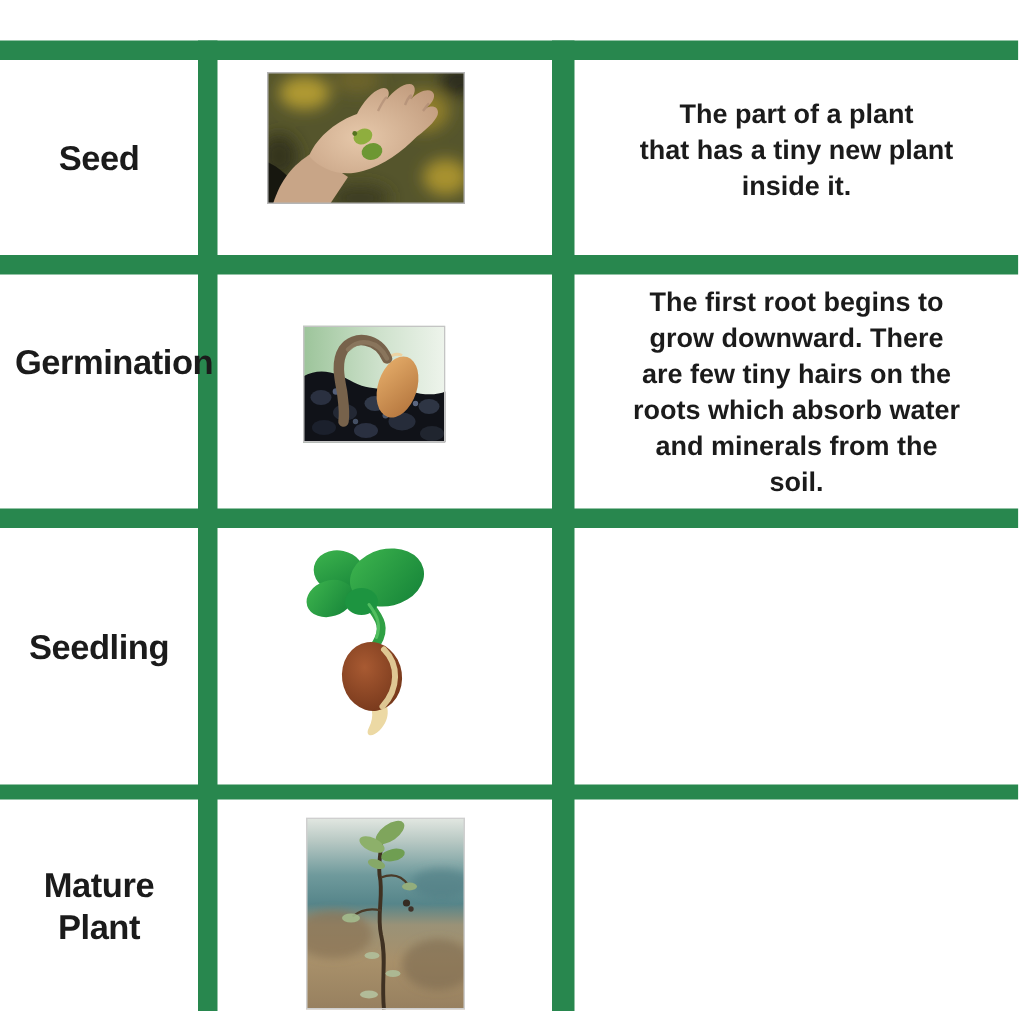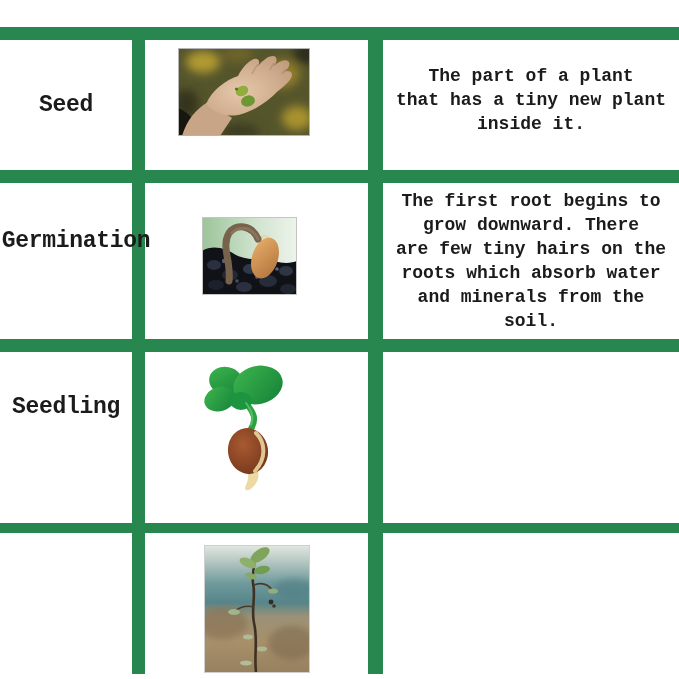--- a/index.html
+++ b/index.html
@@ -13,21 +13,20 @@
   .canvas{
     position:relative;width:679px;height:679px;background:var(--page-bg);
     overflow:hidden;color:var(--text);
   }
   .hbar,.vbar{position:absolute;background:var(--grid-green);}
   .hbar{left:0;width:679px;}
   .vbar{top:27px;height:647px;}
   .cell{
     position:absolute;display:flex;align-items:center;justify-content:center;
     text-align:center;
-    font-family:Liberation Mono, monospace;
   }
   .stage-label{
     left:0;width:132px;font-weight:700;font-size:23px;line-height:28px;
     letter-spacing:-0.3px;white-space:pre-line;border-radius:16px;
   }
   .desc{
     left:383px;width:296px;font-weight:700;font-size:18px;line-height:24px;
   }
   .desc span{white-space:pre-line;display:block;width:100%;}
   .shift-up20{transform:translateY(-20px);margin-left:20px;}
@@ -48,22 +47,26 @@
   <div class="hbar" style="top:523px;height:10px"></div>
   <div class="vbar" style="left:132px;width:13px"></div>
   <div class="vbar" style="left:368px;width:15px"></div>
 
   <div class="cell stage-label" style="top:40px;height:130px">
     <span>Seed</span>
   </div>
   <div class="cell stage-label" style="top:183px;height:156px">
     <span class="shift-up20">Germination</span>
   </div>
-  <div class="cell stage-label" style="top:340px;height:133px">
+  <div class="cell stage-label" style="top:364px;height:133px">
     <span>Seedling</span>
+  </div>
+  <div class="cell stage-label" style="top:533px;height:141px">
+    <span>Mature
+Plant</span>
   </div>
 
   <div class="imgbox" style="left:178px;top:48px;width:132px;height:88px">
     <svg viewBox="0 0 132 88" aria-hidden="true">
       <defs>
         <filter id="b1" x="-30%" y="-30%" width="160%" height="160%">
             <feGaussianBlur stdDeviation="5"></feGaussianBlur>
           </filter>
         <radialGradient id="skin" cx="40%" cy="60%" r="75%">
           <stop offset="0" stop-color="#e6c8aa"></stop>

